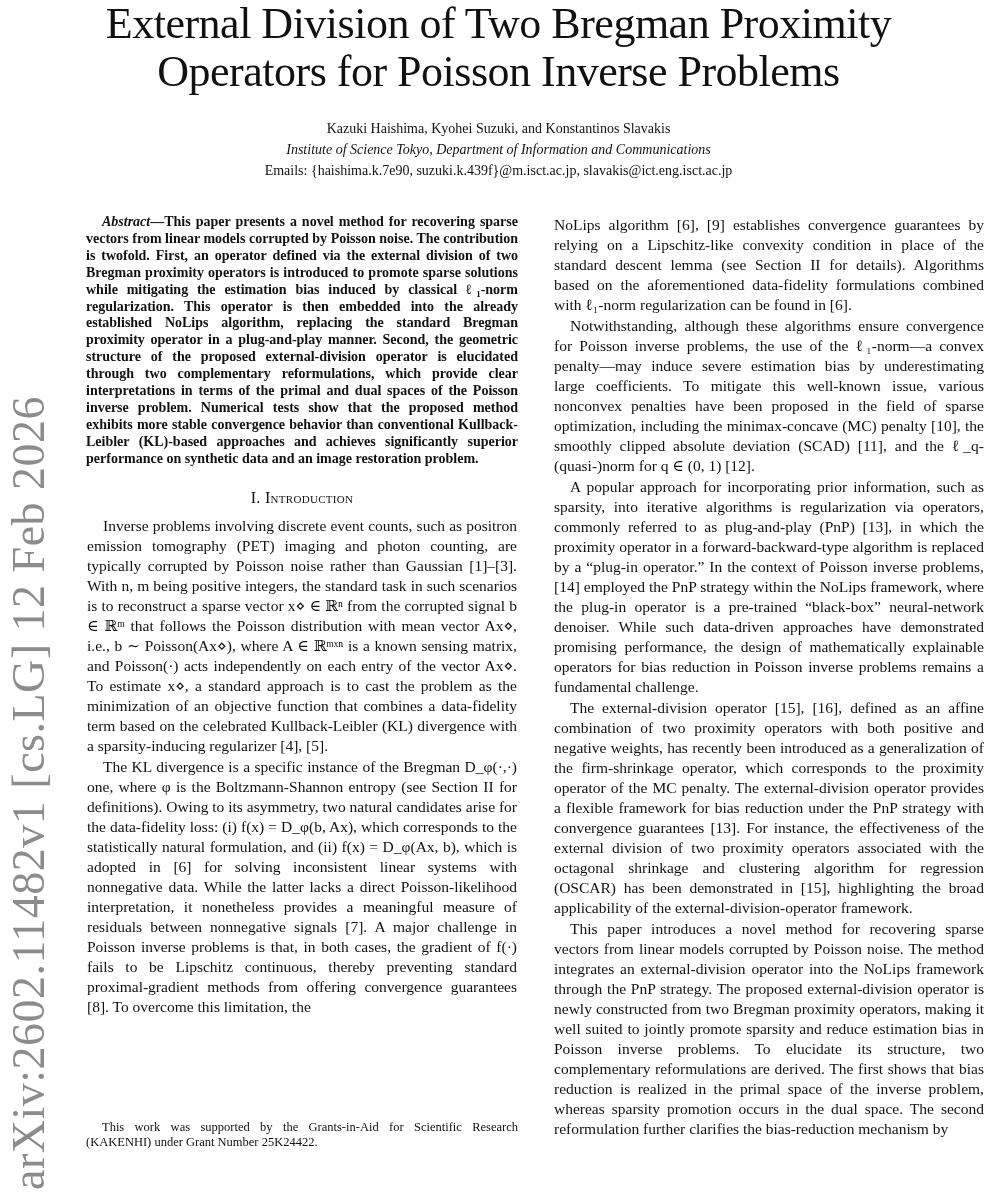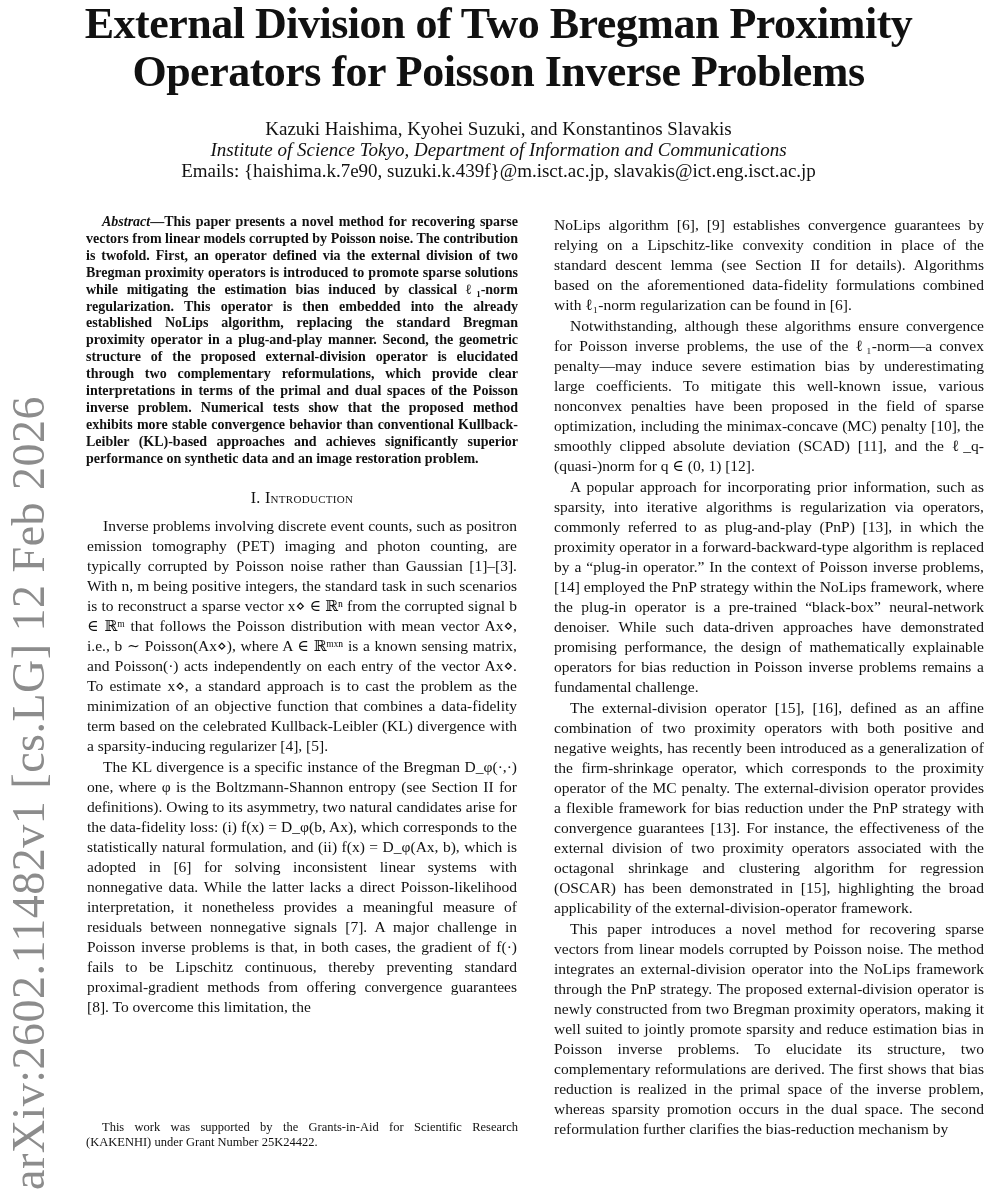--- a/index.html
+++ b/index.html
@@ -8,24 +8,24 @@
       font-family: "Liberation Serif", "DejaVu Serif", serif; color: #111;
     }
     .arxiv-stamp {
       position: absolute; left: 6px; top: 1190px;
       transform-origin: 0 0; transform: rotate(-90deg);
       font-family: "Liberation Serif", serif; font-size: 46px; letter-spacing: 0.5px;
       color: #8c8c8c; white-space: nowrap; line-height: 1; width: 1000px;
     }
     .title {
       position: absolute; left: 80px; top: 0px; width: 837px;
-      text-align: center; font-size: 44px; line-height: 48px; font-weight: bold;
+      text-align: center; font-size: 44px; line-height: 48px; font-weight: normal;
       margin: 0; letter-spacing: -0.5px;
     }
-    .authors { position: absolute; left: 80px; top: 118px; width: 837px; text-align: center; font-size: 19px; line-height: 21px; }
+    .authors { position: absolute; left: 80px; top: 118px; width: 837px; text-align: center; font-size: 14px; line-height: 21px; }
     .authors .aff { font-style: italic; }
     .col { position: absolute; top: 214px; width: 432px; font-size: 15.5px; line-height: 20px; text-align: justify; hyphens: auto; }
     .col-left { left: 86px; }
     .col-right { left: 553px; top: 214px; }
     .abstract { font-weight: bold; font-size: 14px; line-height: 16.9px; margin: 0; text-indent: 16px; text-align: justify; font-family: Liberation Serif, serif; }
     .abstract .lead { font-style: italic; }
     .index-terms { font-weight: bold; font-size: 14px; line-height: 16.9px; margin: 0; text-indent: 16px; }
     .index-terms .lead { font-style: italic; }
     .section-heading { text-align: center; font-size: 16px; margin: 20px 0 8px 0; font-variant: small-caps; letter-spacing: 0.3px; }
     p.body { margin: 1px; text-indent: 16px; }

